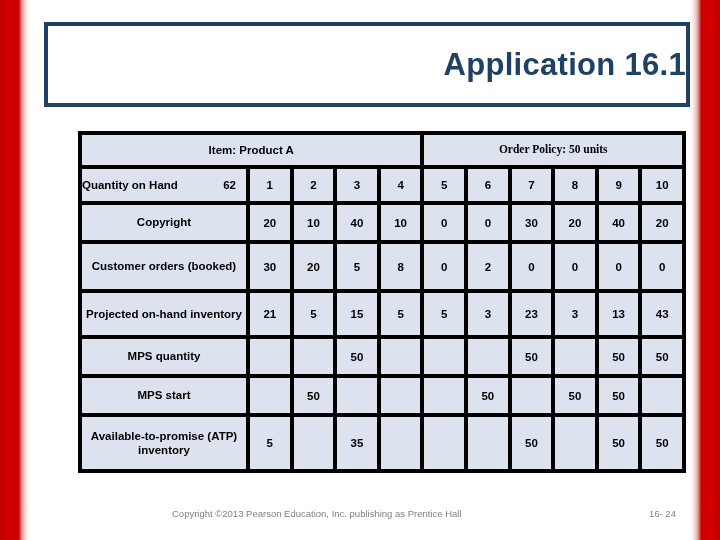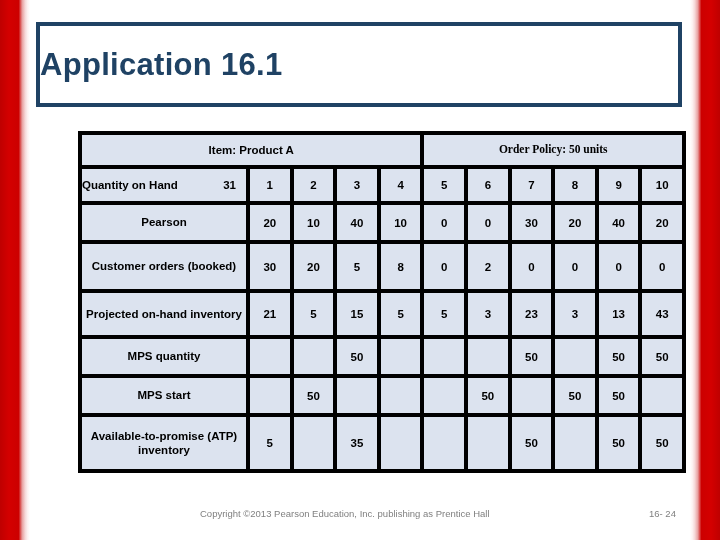--- a/index.html
+++ b/index.html
@@ -32,30 +32,30 @@
   .stripe-right {
     right: 0;
     background: linear-gradient(to left,
       #c00000 0%, #c00000 2%, #d40000 30%, #cc0000 62%,
       #e8a0a0 74%, #f6d8d8 84%, #fdf2f2 92%, #ffffff 100%);
   }
 
   
   .title-box {
     position: absolute;
-    left: 36px;
+    left: 44px;
     top: 22px;
     width: 646px;
     height: 85px;
     border: 4px solid #1f4264;
     box-sizing: border-box;
     background: #ffffff;
     display: flex;
     align-items: center;
-    justify-content: flex-start;
+    justify-content: flex-end;
   }
   .title-text {
     font-size: 31px;
     font-weight: bold;
     color: #1f4264;
     letter-spacing: 0.3px;
     white-space: nowrap;
   }
 
   
@@ -114,21 +114,21 @@
   
   .footer {
     position: absolute;
     left: 0;
     right: 0;
     top: 508px;
     height: 20px;
   }
   .footer-copy {
     position: absolute;
-    left: 200px;
+    left: 172px;
     top: 0;
     font-size: 9.5px;
     color: #808080;
     white-space: nowrap;
   }
   .footer-page {
     position: absolute;
     left: 649px;
     top: 0;
     font-size: 9.5px;
@@ -157,37 +157,37 @@
         <td class="lbl" colspan="5" style="height:30px;">
           <span class="hdr-item">Item: Product A</span>
         </td>
         <td class="hdr-info-top" colspan="6">Order Policy: 50 units</td>
       </tr>
 
       <tr>
         <td class="lbl" style="height:32px;">
           <div class="qoh-cell">
             <span>Quantity on Hand</span>
-            <span>31</span>
+            <span>62</span>
           </div>
         </td>
         <td>1</td>
         <td>2</td>
         <td>3</td>
         <td>4</td>
         <td>5</td>
         <td>6</td>
         <td>7</td>
         <td>8</td>
         <td>9</td>
         <td>10</td>
       </tr>
 
       <tr>
-        <td class="lbl" style="height:35px;">Pearson</td>
+        <td class="lbl" style="height:35px;">Copyright</td>
         <td>20</td>
         <td>10</td>
         <td>40</td>
         <td>10</td>
         <td>0</td>
         <td>0</td>
         <td>30</td>
         <td>20</td>
         <td>40</td>
         <td>20</td>

